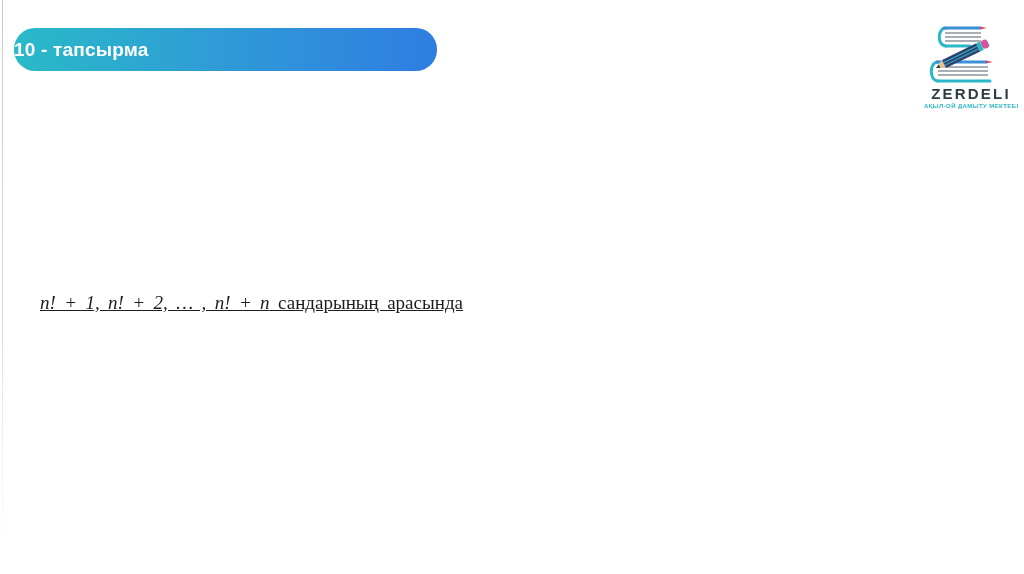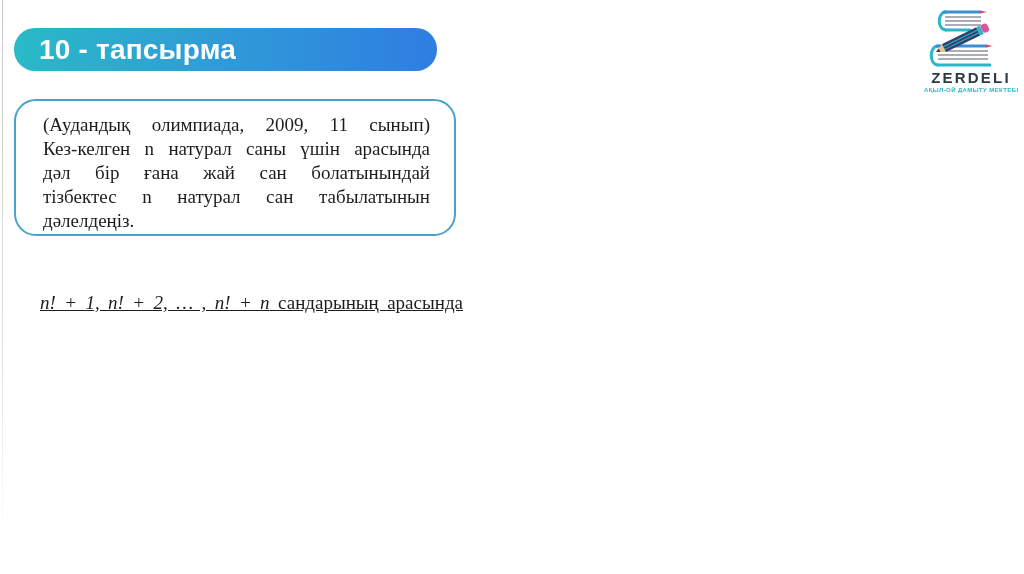--- a/index.html
+++ b/index.html
@@ -16,22 +16,22 @@
     background: linear-gradient(#c9c9c9 0%, #dcdcdc 55%, rgba(222,222,222,0) 95%);
   }
 
   .badge {
     position: absolute; left: 14px; top: 28px;
     width: 423px; height: 43px; border-radius: 21px;
     background: linear-gradient(90deg, #29bac7 0%, #2f9dd6 45%, #2f7de2 100%);
     display: flex; align-items: center;
   }
   .badge-label {
-    color: #ffffff; font-weight: bold; font-size: 28px;
-    padding-left: 25px; letter-spacing: 0.2px;
+    color: #ffffff; font-weight: bold; font-size: 19px;
+    letter-spacing: 0.2px;
   }
 
   .serif { font-family: "Liberation Serif", serif; color: #1d1d1d; }
 
   .problem-box {
     position: absolute; left: 14px; top: 99px;
     width: 442px; height: 137px; box-sizing: border-box;
     border: 2px solid #4aa2cc; border-radius: 22px;
     background: #ffffff; padding: 12px 24px 0 27px;
   }
@@ -42,21 +42,21 @@
   .pline.last { text-align-last: left; }
 
   .solution { position: absolute; left: 40px; top: 289px; width: 423px; }
   .sline {
     font-size: 19px; line-height: 27px; white-space: nowrap;
     text-align: justify; text-align-last: justify; text-decoration: underline;
   }
   .sline.last { text-align-last: left; }
   .math { font-style: italic; }
 
-  .logo { position: absolute; left: 924px; top: 8px; width: 94px; text-align: center; }
+  .logo { position: absolute; left: 924px; top: 24px; width: 94px; text-align: center; }
   .logo-mark { display: block; margin: 0 auto; }
   .logo-brand {
     font-size: 15px; font-weight: bold; color: #2e3b44;
     letter-spacing: 2.2px; margin-top: 1px;
   }
   .logo-tagline {
     font-size: 6px; font-weight: bold; color: #2ab7c8;
     letter-spacing: 0.4px; margin-top: 1px; white-space: nowrap;
   }
 </style>
@@ -64,27 +64,20 @@
 <body>
 
 <div class="slide">
 
   <div class="edge-line"></div>
 
   <div class="badge">
     <span class="badge-label">10 - тапсырма</span>
   </div>
 
-  <div class="problem-box serif">
-    <div class="pline">(Аудандық олимпиада, 2009, 11 сынып)</div>
-    <div class="pline">Кез-келген n натурал саны үшін арасында</div>
-    <div class="pline">дәл бір ғана жай сан болатынындай</div>
-    <div class="pline">тізбектес n натурал сан табылатынын</div>
-    <div class="pline last">дәлелдеңіз.</div>
-  </div>
 
   <div class="solution serif">
     <div class="sline">
       <span class="math">n! + 1, n! + 2, … , n! + n</span>
       <span>сандарының арасында</span>
     </div>
   </div>
 
   <div class="logo">
     <svg class="logo-mark" width="94" height="60" viewBox="0 0 94 60">

